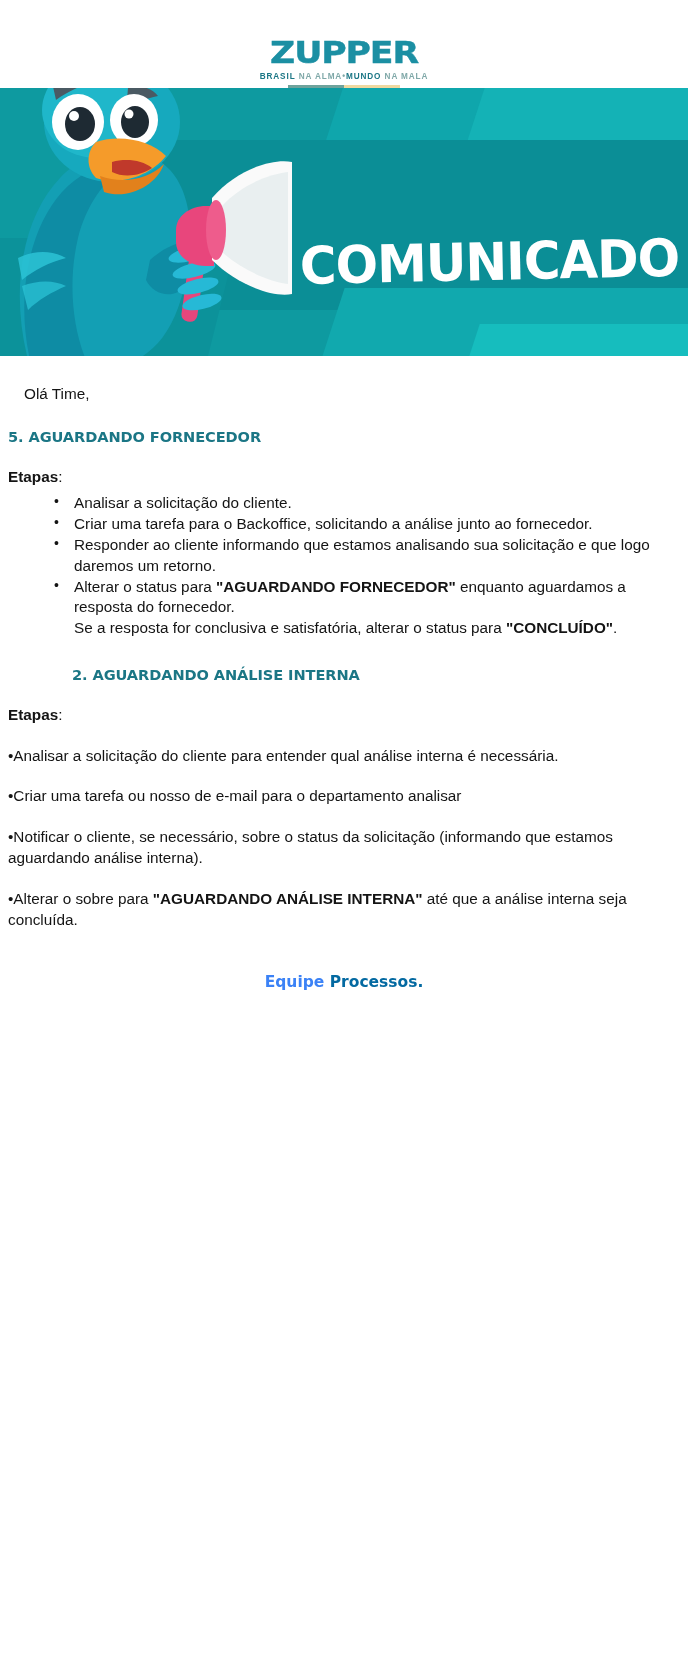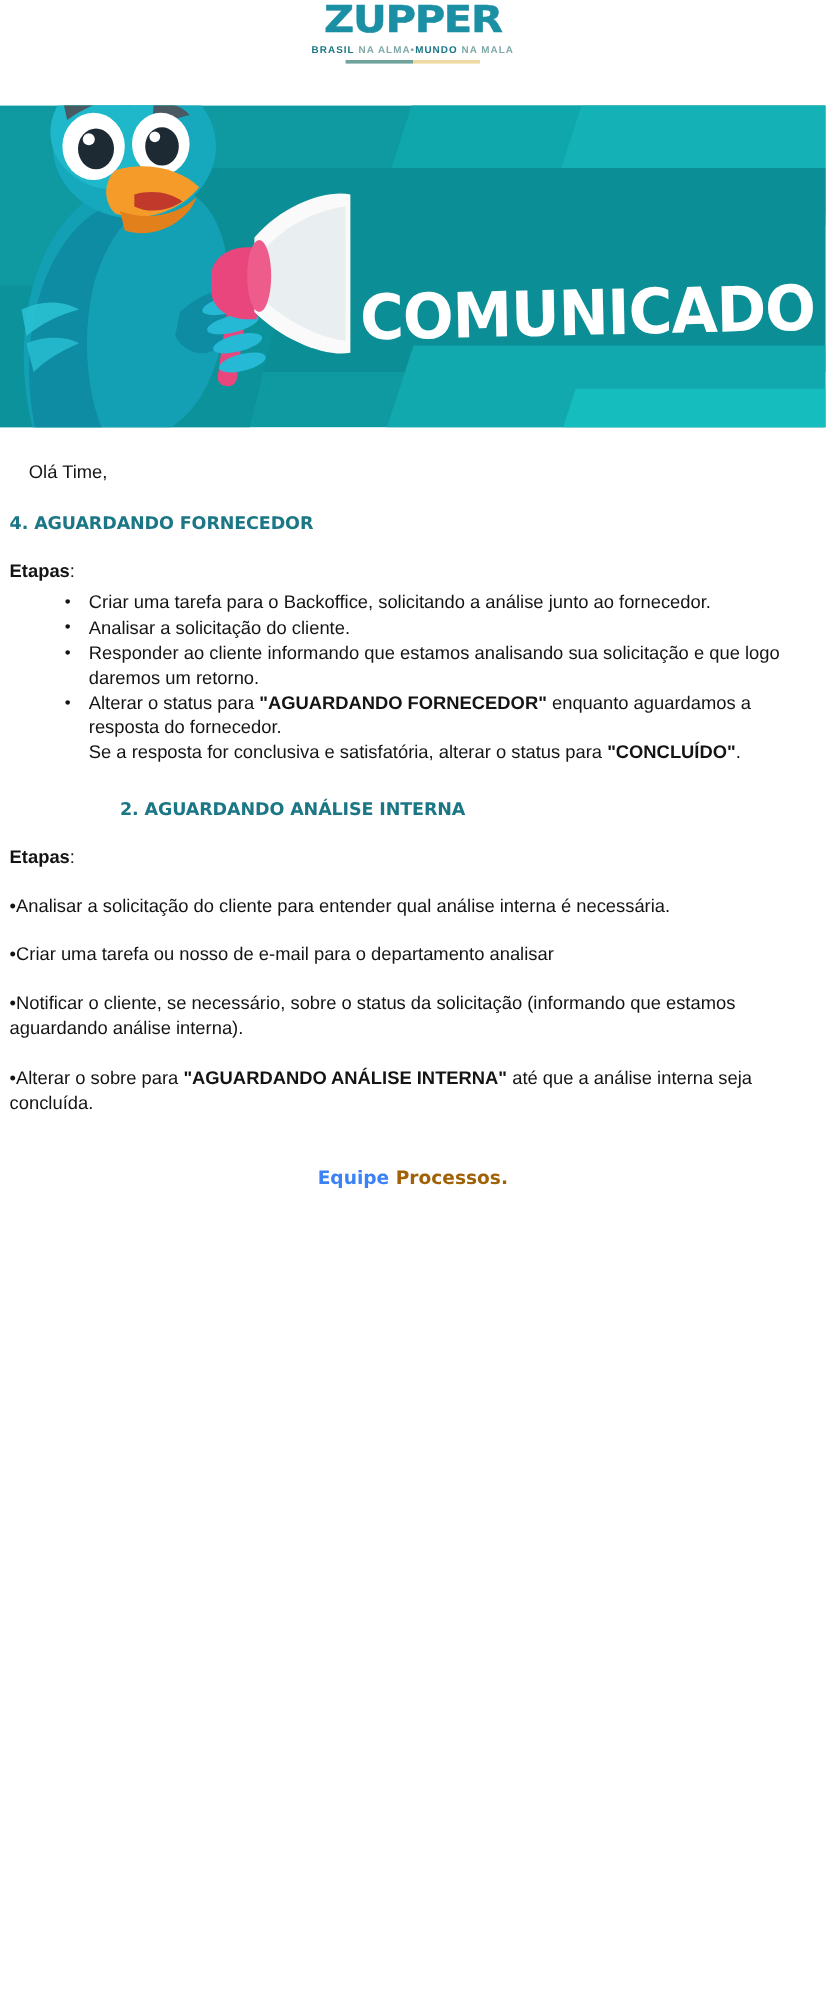--- a/index.html
+++ b/index.html
@@ -14,21 +14,21 @@
     overflow: hidden;
     position: relative;
   }
 
   
   .header {
     position: relative;
     height: 88px;
     background: #ffffff;
     display: flex;
-    align-items: flex-start;
+    align-items: flex-end;
     justify-content: center;
   }
   .logo-block {
     text-align: center;
     line-height: 1;
     margin-top: 2px;
   }
   .logo-word {
     font-family: "DejaVu Sans", sans-serif;
     font-weight: bold;
@@ -104,21 +104,21 @@
   .greet { margin: 0 0 22px 16px; }
   .para { margin: 0 0 22px 0; }
   .section-head {
     font-family: "DejaVu Sans", sans-serif;
     font-weight: bold;
     font-size: 14.6px;
     letter-spacing: -0.1px;
     color: #1B7685;
     margin: 0 0 20px 0;
   }
-  .section-head.indent { margin-left: 92px; margin-top: 26px; }
+  .section-head.indent { margin-left: 64px; margin-top: 26px; }
   .lbl { font-weight: bold; }
   .etapas { margin: 0 0 6px 0; }
   ul.bullets {
     margin: 0 0 4px 0;
     padding-left: 46px;
     list-style: none;
   }
   ul.bullets > li {
     position: relative;
     margin: 0 0 0 0;
@@ -132,21 +132,21 @@
   }
   .dot-para { margin: 0 0 20px 0; }
   .signature {
     text-align: center;
     margin-top: 42px;
     font-family: "DejaVu Sans", sans-serif;
     font-weight: bold;
     font-size: 15.5px;
   }
   .signature .team { color: #3b82f6; }
-  .signature .dept { color: #a16207; text-align: center; }
+  .signature .dept { color: #0369a1; text-align: center; }
 </style>
 </head>
 <body>
 
 <div class="header">
   <div class="logo-block">
     <div class="logo-word">ZUPPER</div>
     <div class="logo-tagline">
       <b>BRASIL</b><span> NA ALMA•</span><b>MUNDO</b><span> NA MALA</span>
     </div>
@@ -213,28 +213,28 @@
 
   <div class="hero-title">COMUNICADO</div>
 </div>
 
 <div class="content">
 
 
   <p class="greet">Olá Time,</p>
 
 
-  <h2 class="section-head">4. AGUARDANDO FORNECEDOR</h2>
+  <h2 class="section-head">5. AGUARDANDO FORNECEDOR</h2>
 
 
   <p class="etapas"><span class="lbl">Etapas</span>:</p>
 
   <ul class="bullets">
+    <li><span>Analisar a solicitação do cliente.</span></li>
     <li><span>Criar uma tarefa para o Backoffice, solicitando a análise junto ao fornecedor.</span></li>
-    <li><span>Analisar a solicitação do cliente.</span></li>
     <li><span>Responder ao cliente informando que estamos analisando sua solicitação e que logo daremos um retorno.</span></li>
     <li>
       <span>Alterar o status para </span><b>"AGUARDANDO FORNECEDOR"</b><span> enquanto aguardamos a resposta do fornecedor.</span>
       <div><span>Se a resposta for conclusiva e satisfatória, alterar o status para </span><b>"CONCLUÍDO"</b><span>.</span></div>
     </li>
   </ul>
 
   <h2 class="section-head indent">2. AGUARDANDO ANÁLISE INTERNA</h2>
 
 

